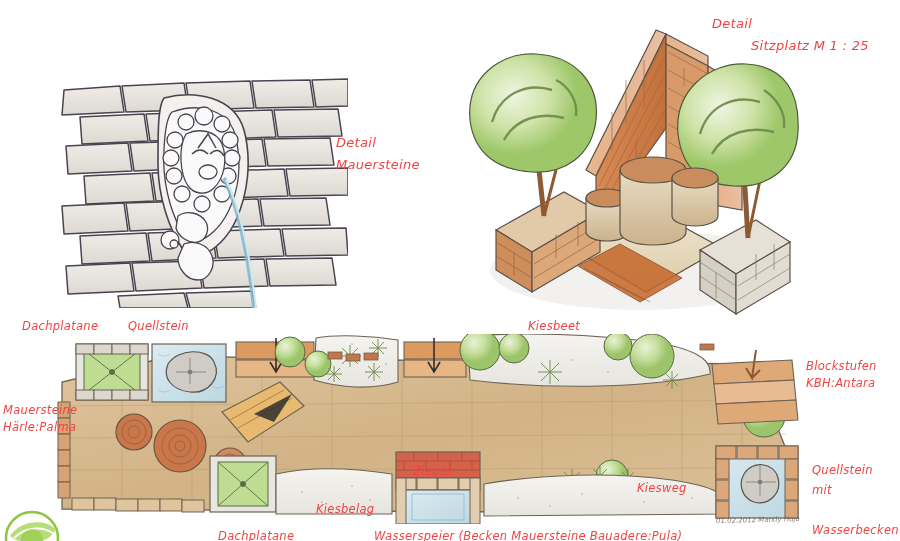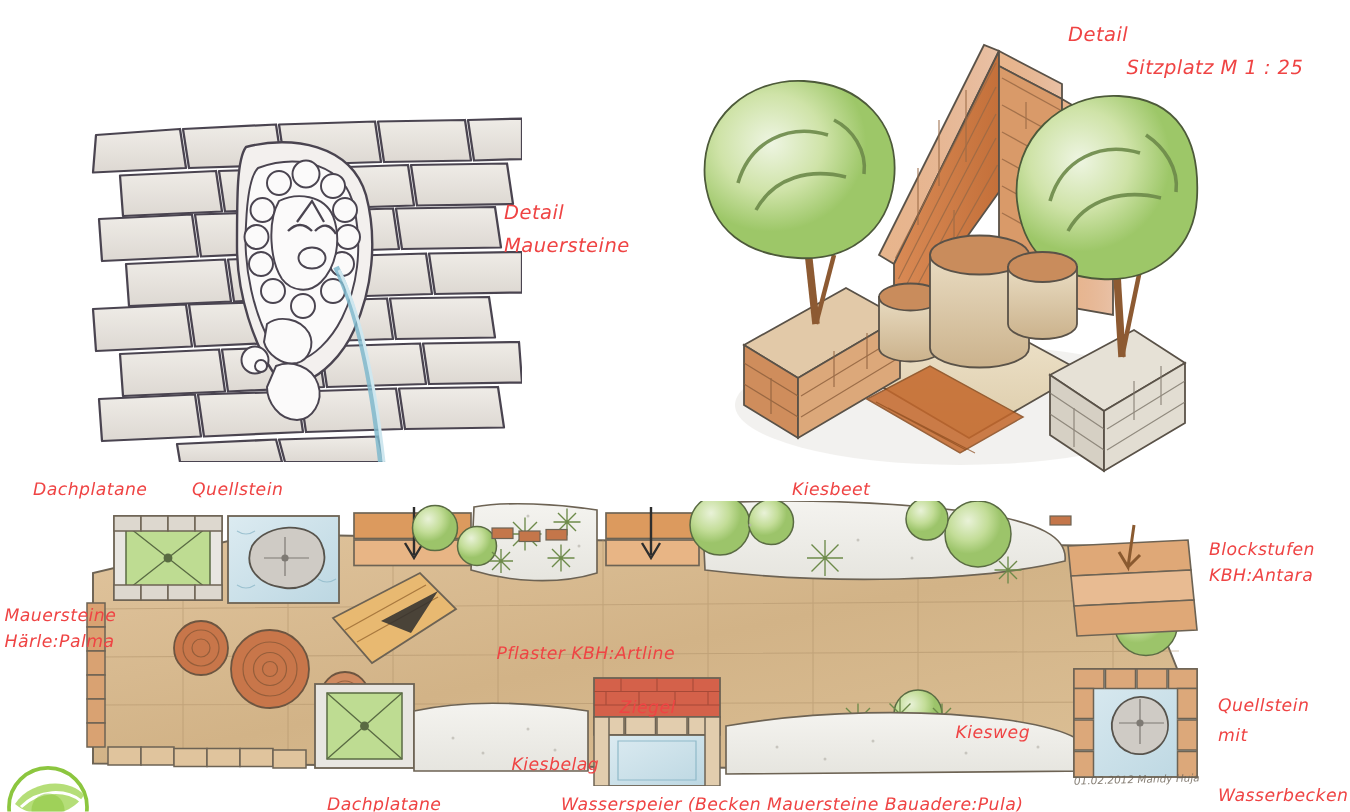--- a/index.html
+++ b/index.html
@@ -496,23 +496,22 @@
 
   <div class="lbl" style="left:3px;top:402px;">Mauersteine</div>
   <div class="lbl" style="left:3px;top:419px;">Härle:Palma</div>
 
   <div class="lbl" style="left:806px;top:358px;">Blockstufen</div>
   <div class="lbl" style="left:806px;top:375px;">KBH:Antara</div>
   <div class="lbl" style="left:812px;top:462px;">Quellstein</div>
   <div class="lbl" style="left:812px;top:482px;">mit</div>
   <div class="lbl" style="left:812px;top:502px;margin-top:20px;">Wasserbecken</div>
 
-  <div class="lbl" style="left:331px;top:427px;">Pflaster KBH:Artline</div>
   <div class="lbl" style="left:413px;top:463px;">Ziegel</div>
-  <div class="lbl" style="left:341px;top:501px;">Kiesbelag</div>
+  <div class="lbl" style="left:316px;top:501px;">Kiesbelag</div>
   <div class="lbl" style="left:637px;top:480px;">Kiesweg</div>
 
   <div class="lbl" style="left:218px;top:528px;">Dachplatane</div>
   <div class="lbl" style="left:374px;top:528px;">Wasserspeier (Becken Mauersteine Bauadere:Pula)</div>
 
   <div class="sig">01.02.2012 Mandy Huja</div>
 
   <div class="logo">
     <svg width="64" height="40" viewBox="0 0 64 40">
       <circle cx="30" cy="30" r="26" fill="none" stroke="#8cc63f" stroke-width="2.5"></circle>

